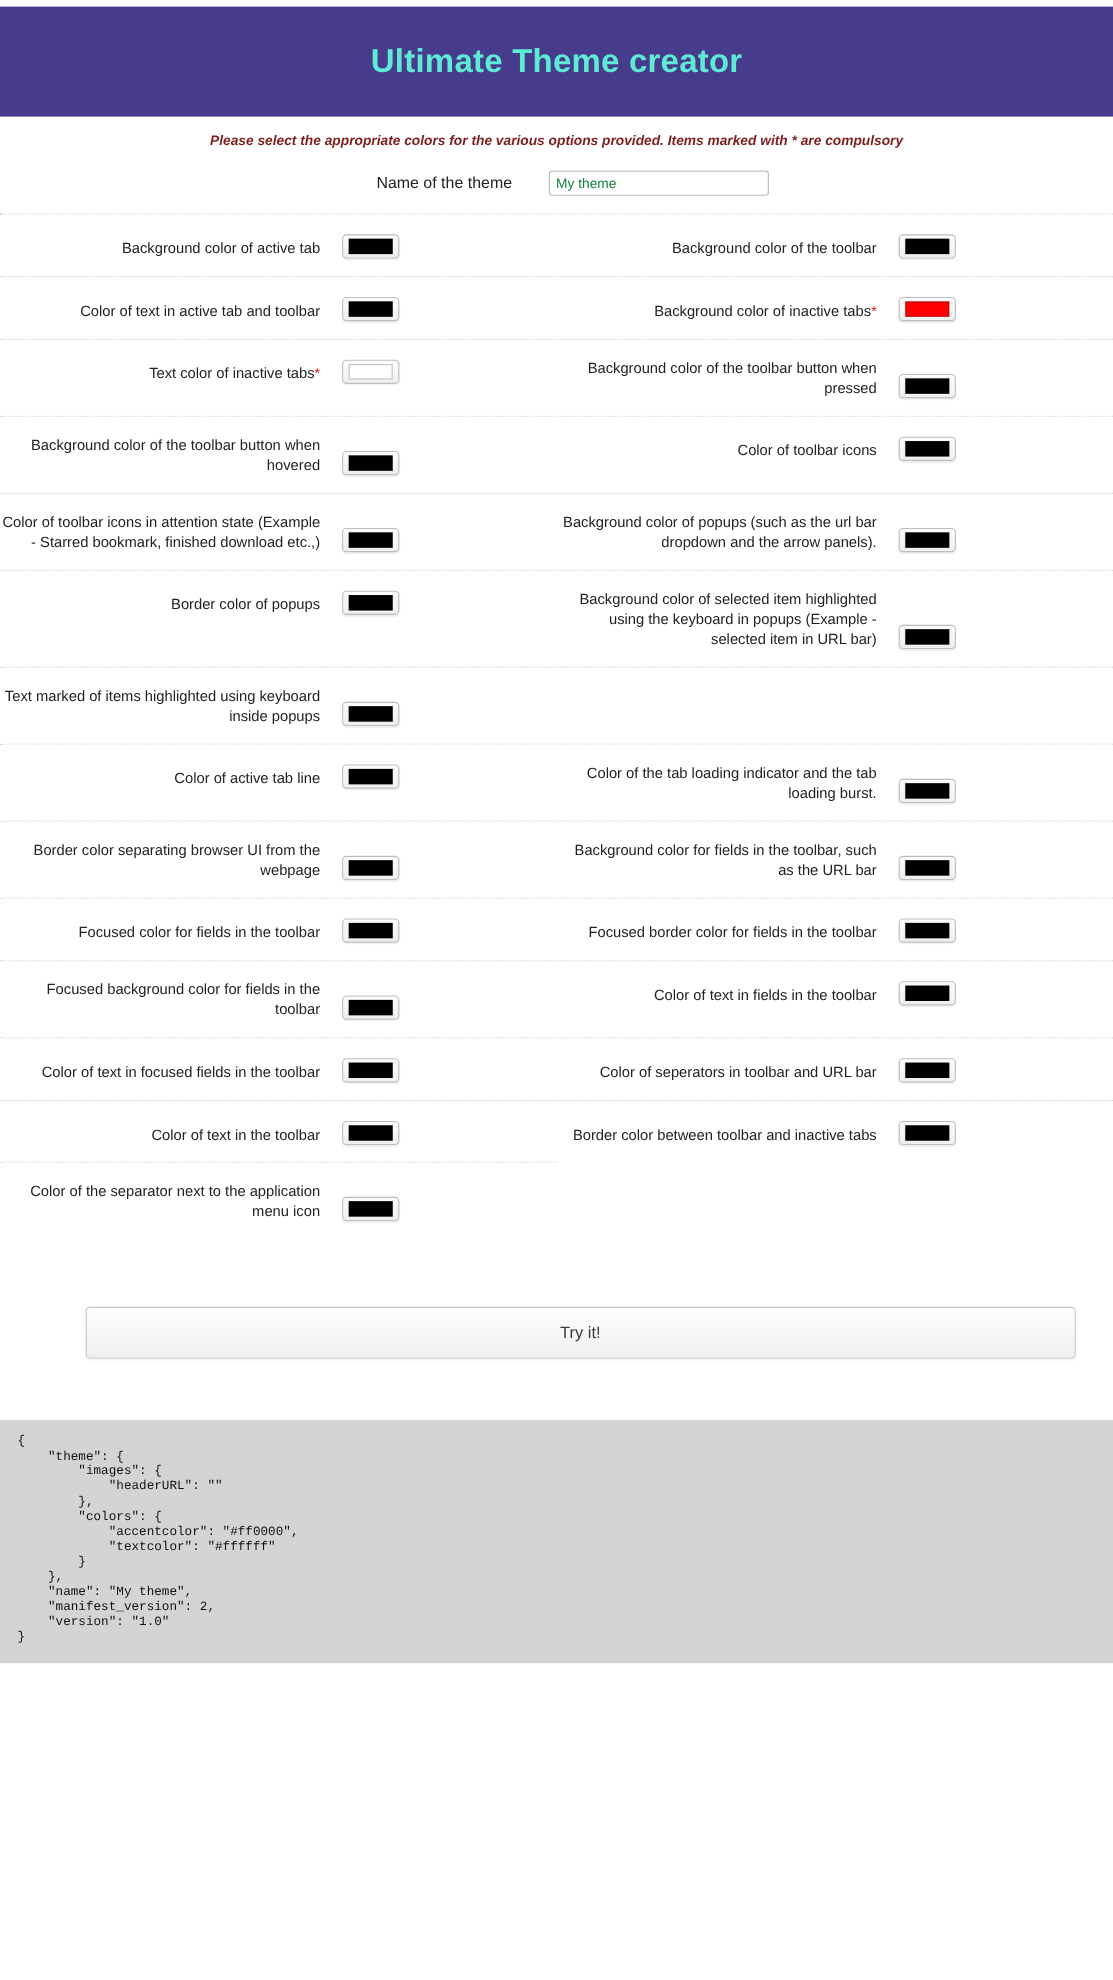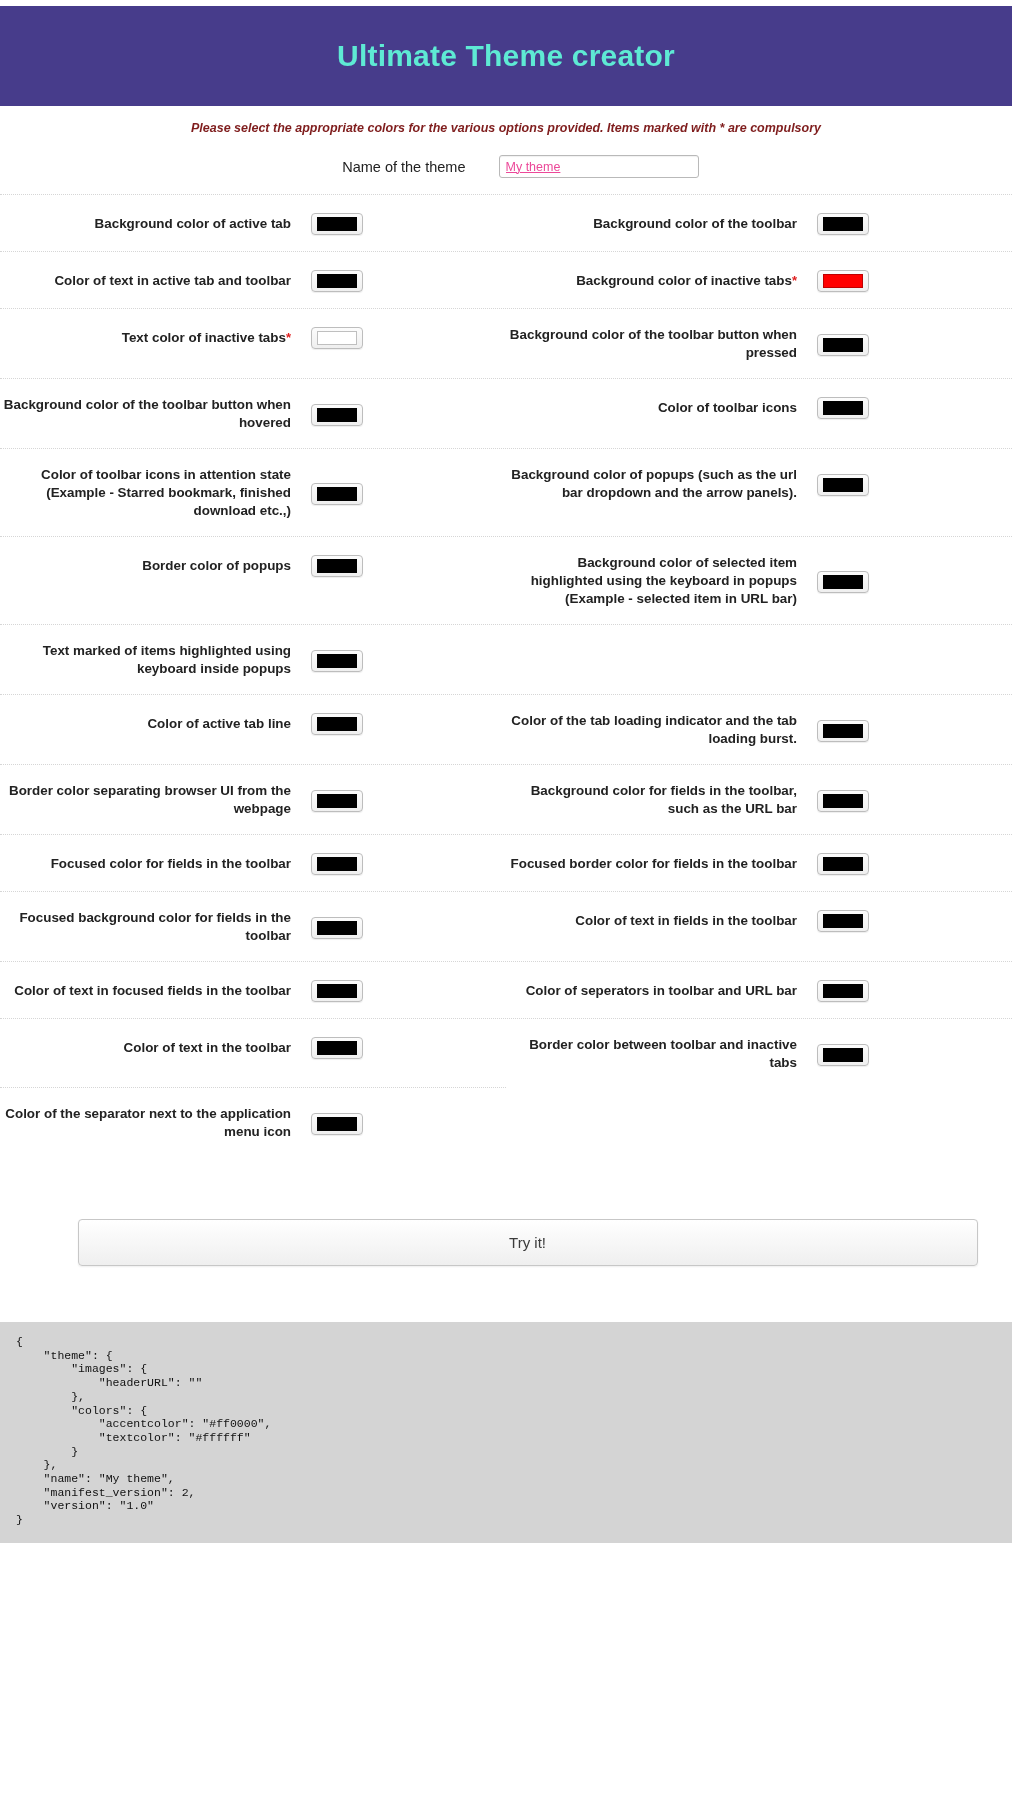--- a/index.html
+++ b/index.html
@@ -57,25 +57,24 @@
     padding-right: 33px;
   }
   .name-input {
     width: 200px;
     height: 23px;
     border: 1px solid #b9b9b9;
     border-radius: 3px;
     background: #ffffff;
     font-family: "Liberation Sans", sans-serif;
     font-size: 12.5px;
-    color: #ec4899;
+    color: #15803d;
     padding: 2px 6px;
     outline: none;
     box-shadow: inset 0 1px 1px rgba(0,0,0,0.06);
-    text-decoration: underline;
   }
 
   
   .options { width: 1012px; }
   .opt-row {
     display: flex;
     align-items: flex-start;
     position: relative;
     border-top: 1px dotted #d6d6d6;
   }
@@ -84,24 +83,23 @@
   .opt-row.last-partial::before {
     content: "";
     position: absolute;
     top: -1px; left: 0;
     width: 50%;
     border-top: 1px dotted #d6d6d6;
   }
   .cell {
     width: 506px;
     display: flex;
-    align-items: center;
+    align-items: flex-end;
     padding: 17px 0 16px 0;
     min-height: 52px;
-    font-weight: bold;
   }
   .cell .lbl {
     width: 311px;
     text-align: right;
     padding-right: 20px;
     font-size: 13.4px;
     line-height: 18px;
     color: #222222;
   }
   .req { color: #e02020; font-size: 13px; }

